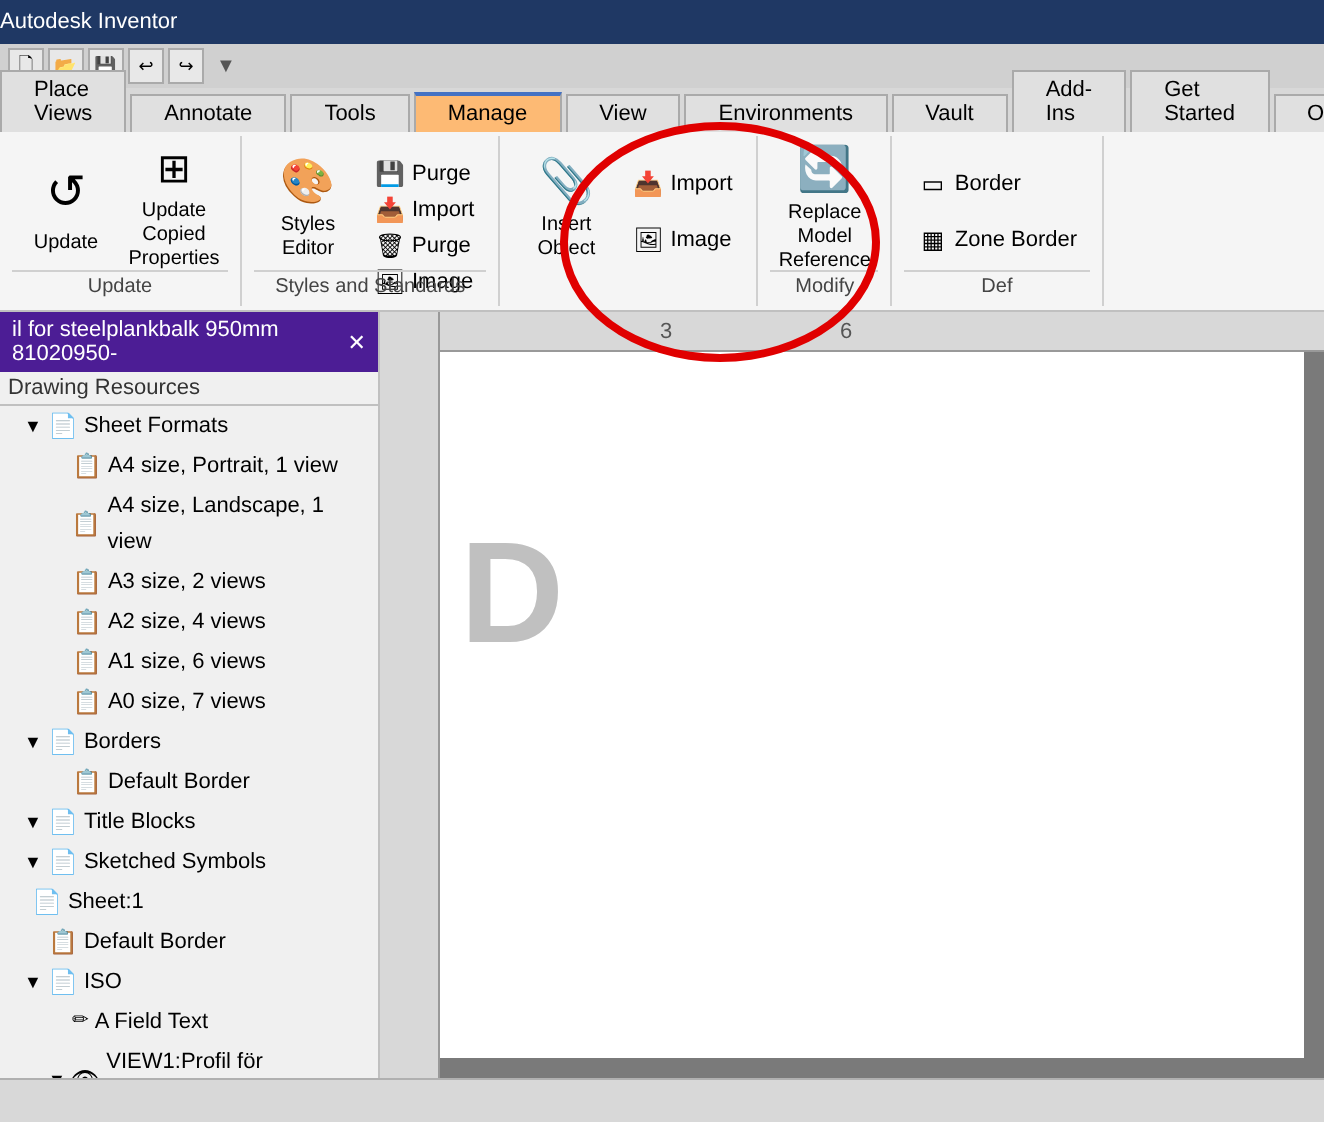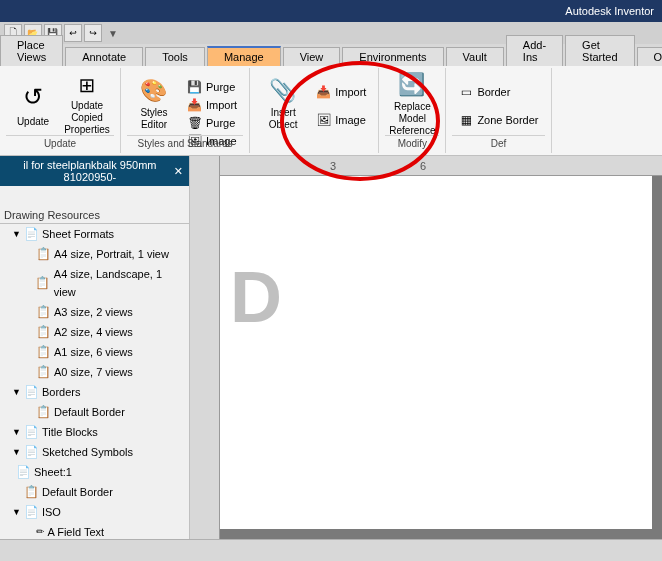--- a/index.html
+++ b/index.html
@@ -5,21 +5,20 @@
     * { box-sizing: border-box; margin: 0; padding: 0; font-family: 'Segoe UI', Arial, sans-serif; font-size: 11px; }
     body { width: 662px; height: 561px; overflow: hidden; background: #f0f0f0; }
 
     
     .title-bar {
       background: #1f3864;
       color: white;
       height: 22px;
       display: flex;
       align-items: center;
-      justify-content: flex-end;
       padding-right: 8px;
       font-size: 11px;
     }
 
     
     .quick-access {
       height: 22px;
       background: #d0d0d0;
       display: flex;
       align-items: center;
@@ -158,36 +157,34 @@
     
     .left-panel {
       width: 190px;
       background: #f0f0f0;
       border-right: 1px solid #c0c0c0;
       display: flex;
       flex-direction: column;
       overflow: hidden;
     }
     .panel-header {
-      background: #0c4a6e;
+      background: #4c1d95;
       color: white;
       padding: 3px 6px;
       font-size: 11px;
       display: flex;
       align-items: center;
       justify-content: space-between;
-      text-align: center;
     }
     .panel-title-bar {
       background: #f0f0f0;
       border-bottom: 1px solid #c0c0c0;
       padding: 2px 4px;
       font-size: 10px;
       color: #333;
-      margin-top: 21px;
     }
     .tree-container {
       overflow-y: auto;
       flex: 1;
     }
     .tree-item {
       display: flex;
       align-items: center;
       padding: 1px 4px;
       cursor: pointer;

